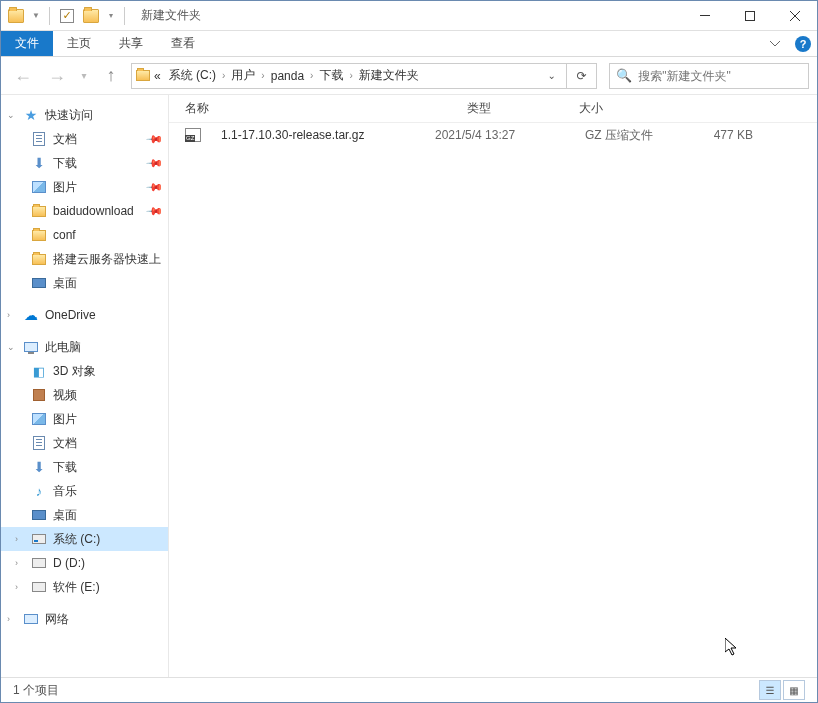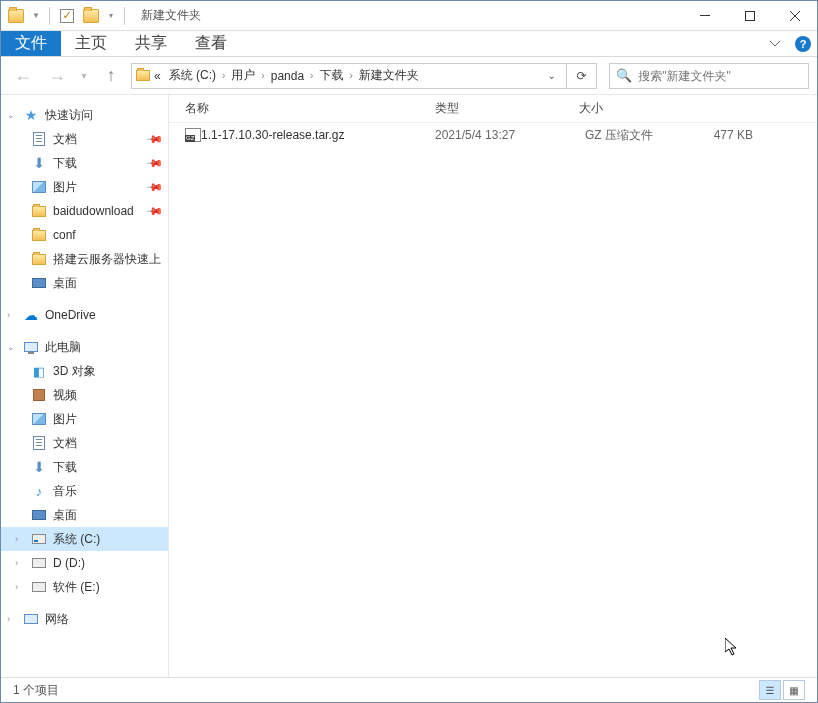--- a/index.html
+++ b/index.html
@@ -12,21 +12,21 @@
 .titlebar .title { margin-left: 8px; color: #555; font-size: 12px; flex: 1; }
 .titlebar .win-controls { display: flex; }
 .titlebar .win-btn { width: 45px; height: 30px; display: flex; align-items: center; justify-content: center; color: #555; }
 .divider { width: 1px; height: 18px; background: #ccc; margin: 0 4px; }
 .folder-qat { width: 16px; height: 14px; background: linear-gradient(#ffe9a6, #f7c056); border: 1px solid #d9a63e; border-radius: 1px; position: relative; }
 .folder-qat::before { content: ""; position: absolute; top: -3px; left: 0; width: 6px; height: 3px; background: #f7c056; border: 1px solid #d9a63e; border-bottom: none; border-radius: 1px 1px 0 0; }
 .check-box { width: 14px; height: 14px; border: 1px solid #888; display: flex; align-items: center; justify-content: center; color: #b07a00; font-size: 11px; }
 
 
 .ribbon { height: 26px; display: flex; align-items: stretch; border-bottom: 1px solid #d9d9d9; background: #fff; }
-.ribbon .tab { padding: 0 14px; display: flex; align-items: center; color: #444; font-size: 16px; }
+.ribbon .tab { padding: 0 14px; display: flex; align-items: center; color: #444; font-size: 12px; }
 .ribbon .tab.file { background: #1979ca; color: #fff; }
 .ribbon .spacer { flex: 1; }
 .ribbon .help { width: 28px; display: flex; align-items: center; justify-content: center; }
 .ribbon .expand { width: 28px; display: flex; align-items: center; justify-content: center; color: #555; }
 .help-circle { width: 16px; height: 16px; border-radius: 50%; background: #1979ca; color: #fff; display: flex; align-items: center; justify-content: center; font-size: 11px; font-weight: bold; }
 
 
 .navrow { height: 38px; display: flex; align-items: center; padding: 4px 8px; gap: 6px; background: #fff; border-bottom: 1px solid #e8e8e8; }
 .nav-btn { width: 28px; height: 28px; display: flex; align-items: center; justify-content: center; color: #888; font-size: 18px; }
 .nav-btn.dim { color: #bbb; }
@@ -49,26 +49,26 @@
 .tree-item .expand-arrow { width: 10px; color: #888; font-size: 9px; }
 .tree-item .ic { width: 16px; height: 16px; display: flex; align-items: center; justify-content: center; flex-shrink: 0; }
 .tree-item .pin { margin-left: auto; color: #888; font-size: 11px; transform: rotate(45deg); }
 .tree-item .label { overflow: hidden; text-overflow: ellipsis; }
 
 .content { flex: 1; display: flex; flex-direction: column; }
 .col-headers { height: 28px; display: flex; align-items: center; border-bottom: 1px solid #eee; padding-left: 10px; font-size: 12px; color: #444; }
 .col-headers .col { padding: 0 6px; }
 .col.name { width: 250px; }
 .col.date { width: 150px; }
-.col.type { width: 100px; }
+.col.type { width: 100px; text-align: center; }
 .col.size { width: 80px; text-align: right; }
 
 .file-row { height: 24px; display: flex; align-items: center; padding-left: 10px; font-size: 12px; }
 .file-row .cell { padding: 0 6px; color: #333; }
-.file-row .cell.name { width: 250px; display: flex; align-items: center; gap: 0; }
+.file-row .cell.name { width: 250px; display: flex; align-items: center; gap: 20px; }
 .file-row .cell.date { width: 150px; color: #666; }
 .file-row .cell.type { width: 100px; color: #666; }
 .file-row .cell.size { width: 80px; text-align: right; color: #666; }
 .file-icon { width: 16px; height: 14px; background: #fff; border: 1px solid #888; position: relative; font-size: 7px; display: flex; align-items: flex-end; justify-content: flex-start; }
 .file-icon::after { content: "GZ"; position: absolute; bottom: -1px; left: -1px; background: #444; color: #fff; font-size: 6px; padding: 0 1px; line-height: 7px; }
 
 
 .statusbar { height: 25px; border-top: 1px solid #e0e0e0; display: flex; align-items: center; padding: 0 12px; font-size: 12px; color: #555; background: #fff; }
 .statusbar .count { flex: 1; }
 .view-btn { width: 22px; height: 20px; border: 1px solid #b6c9de; display: flex; align-items: center; justify-content: center; margin-left: 2px; font-size: 10px; }

